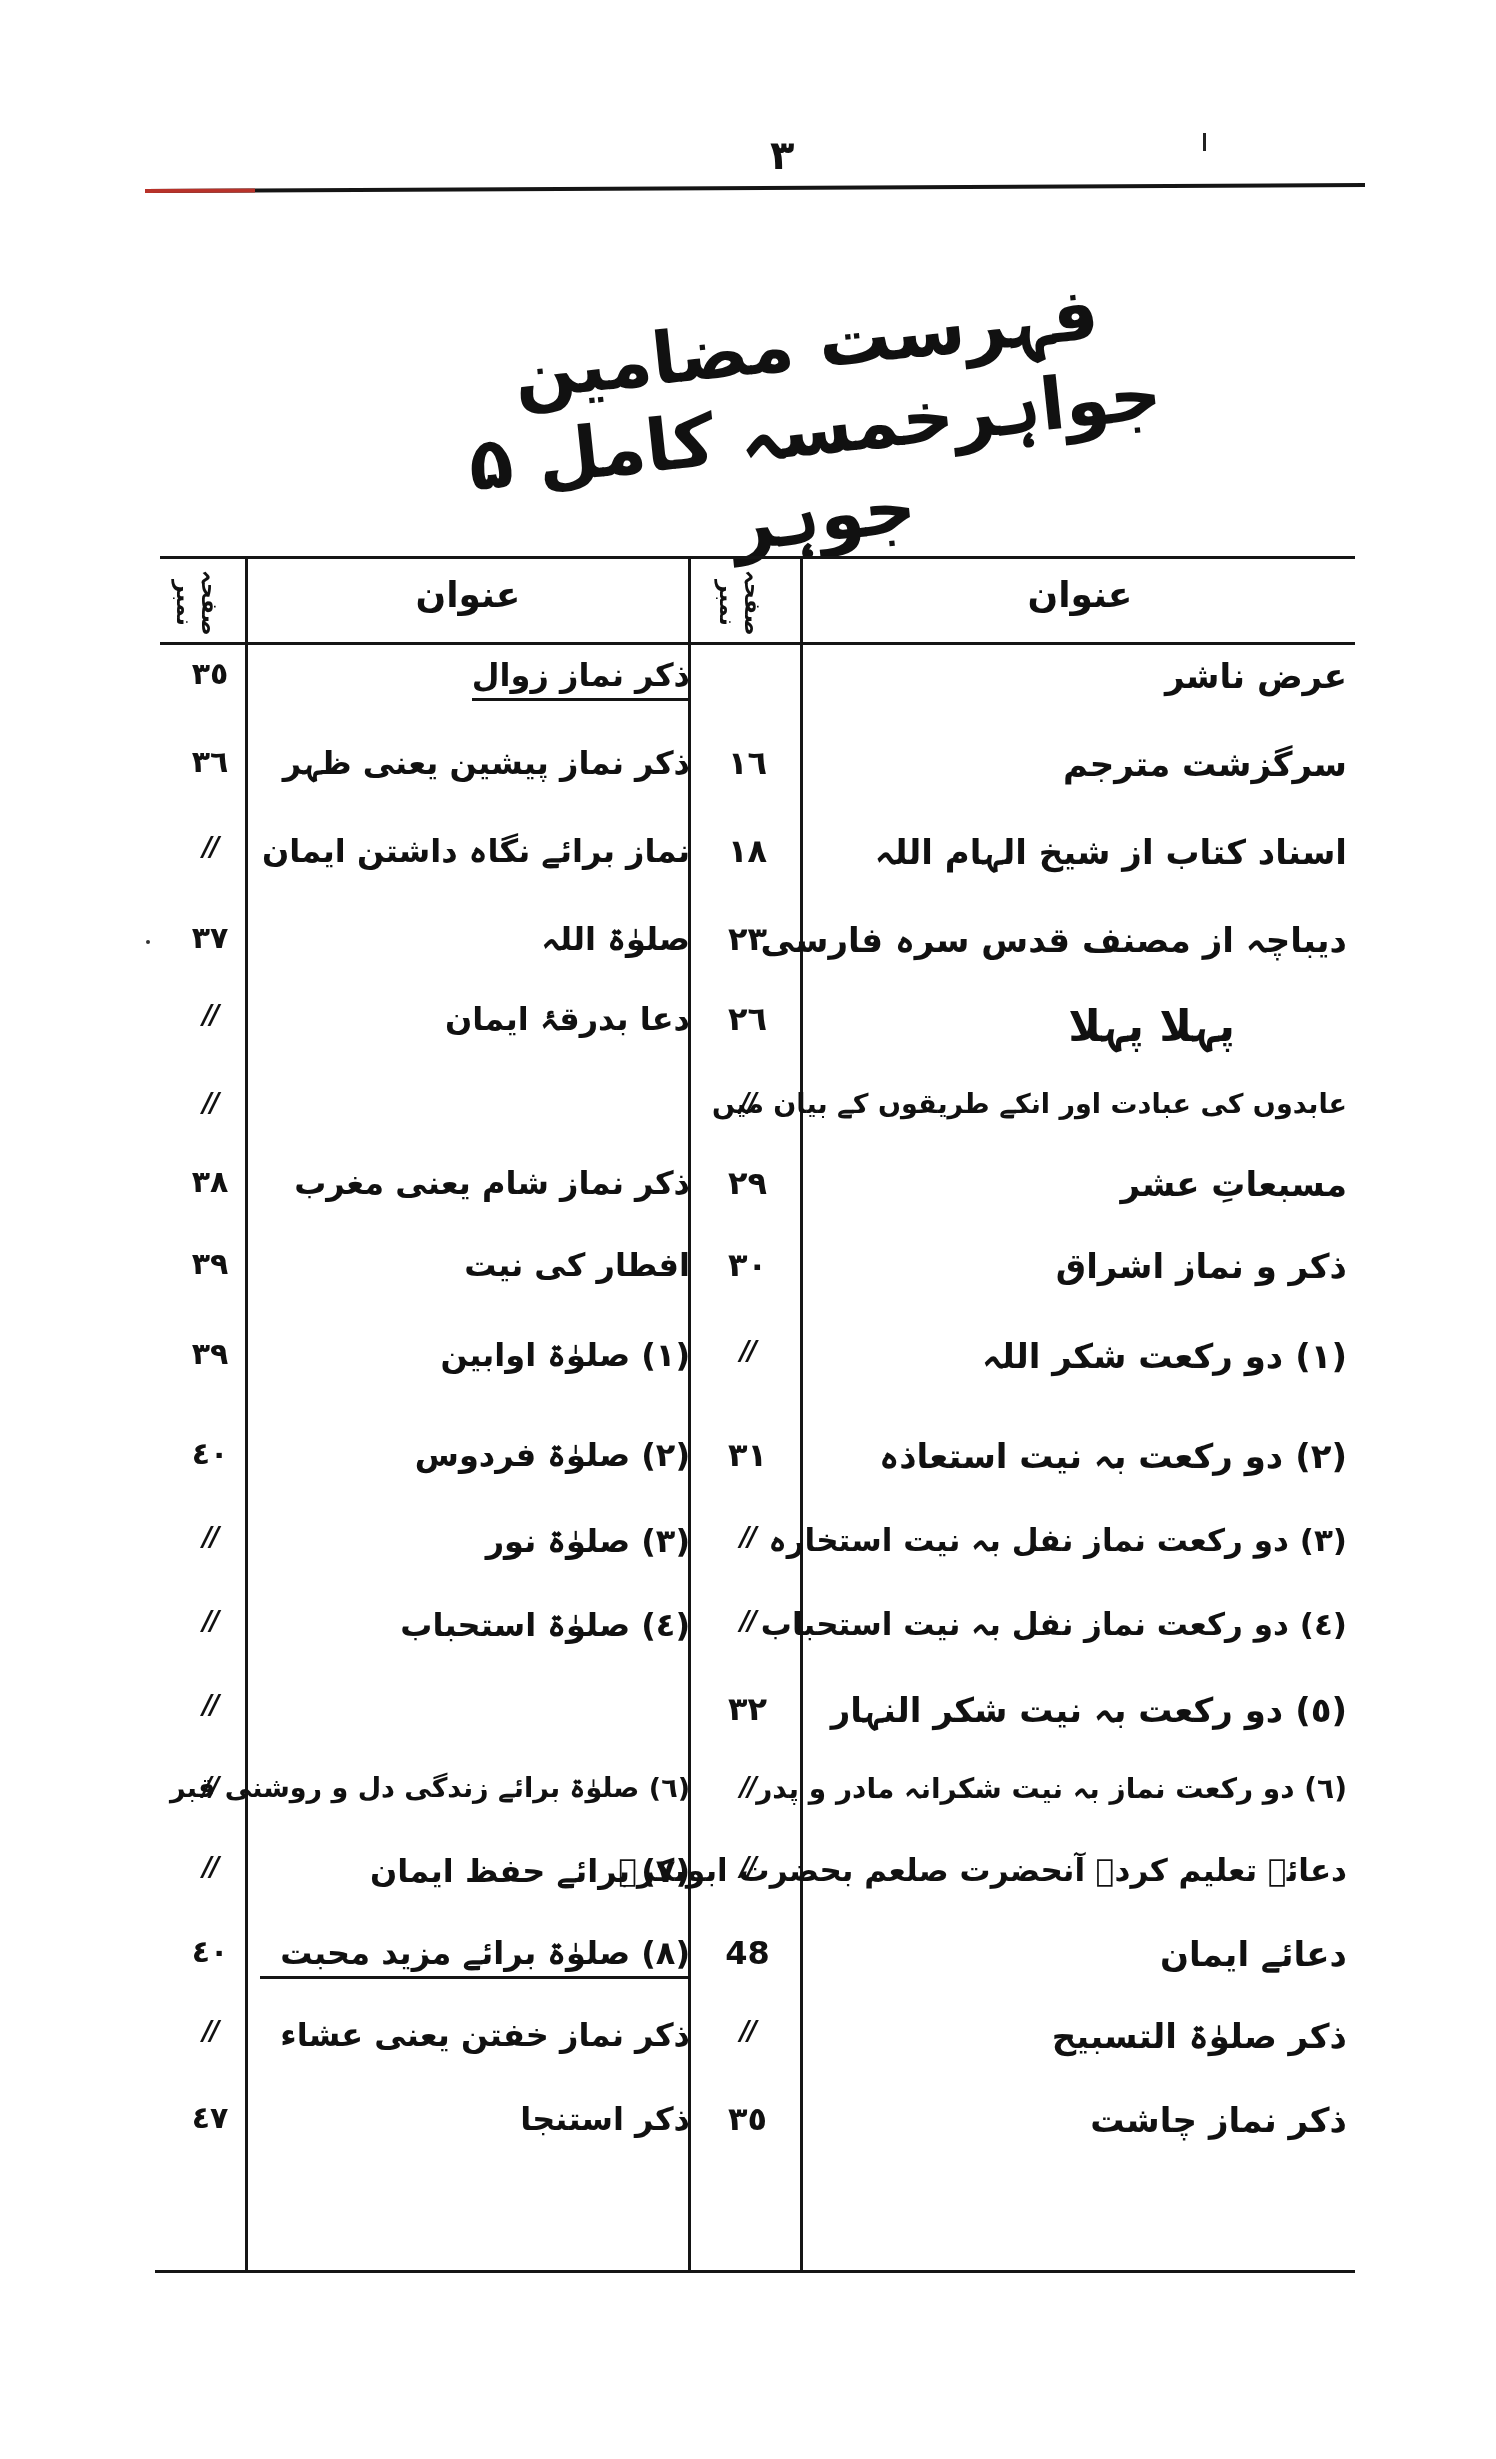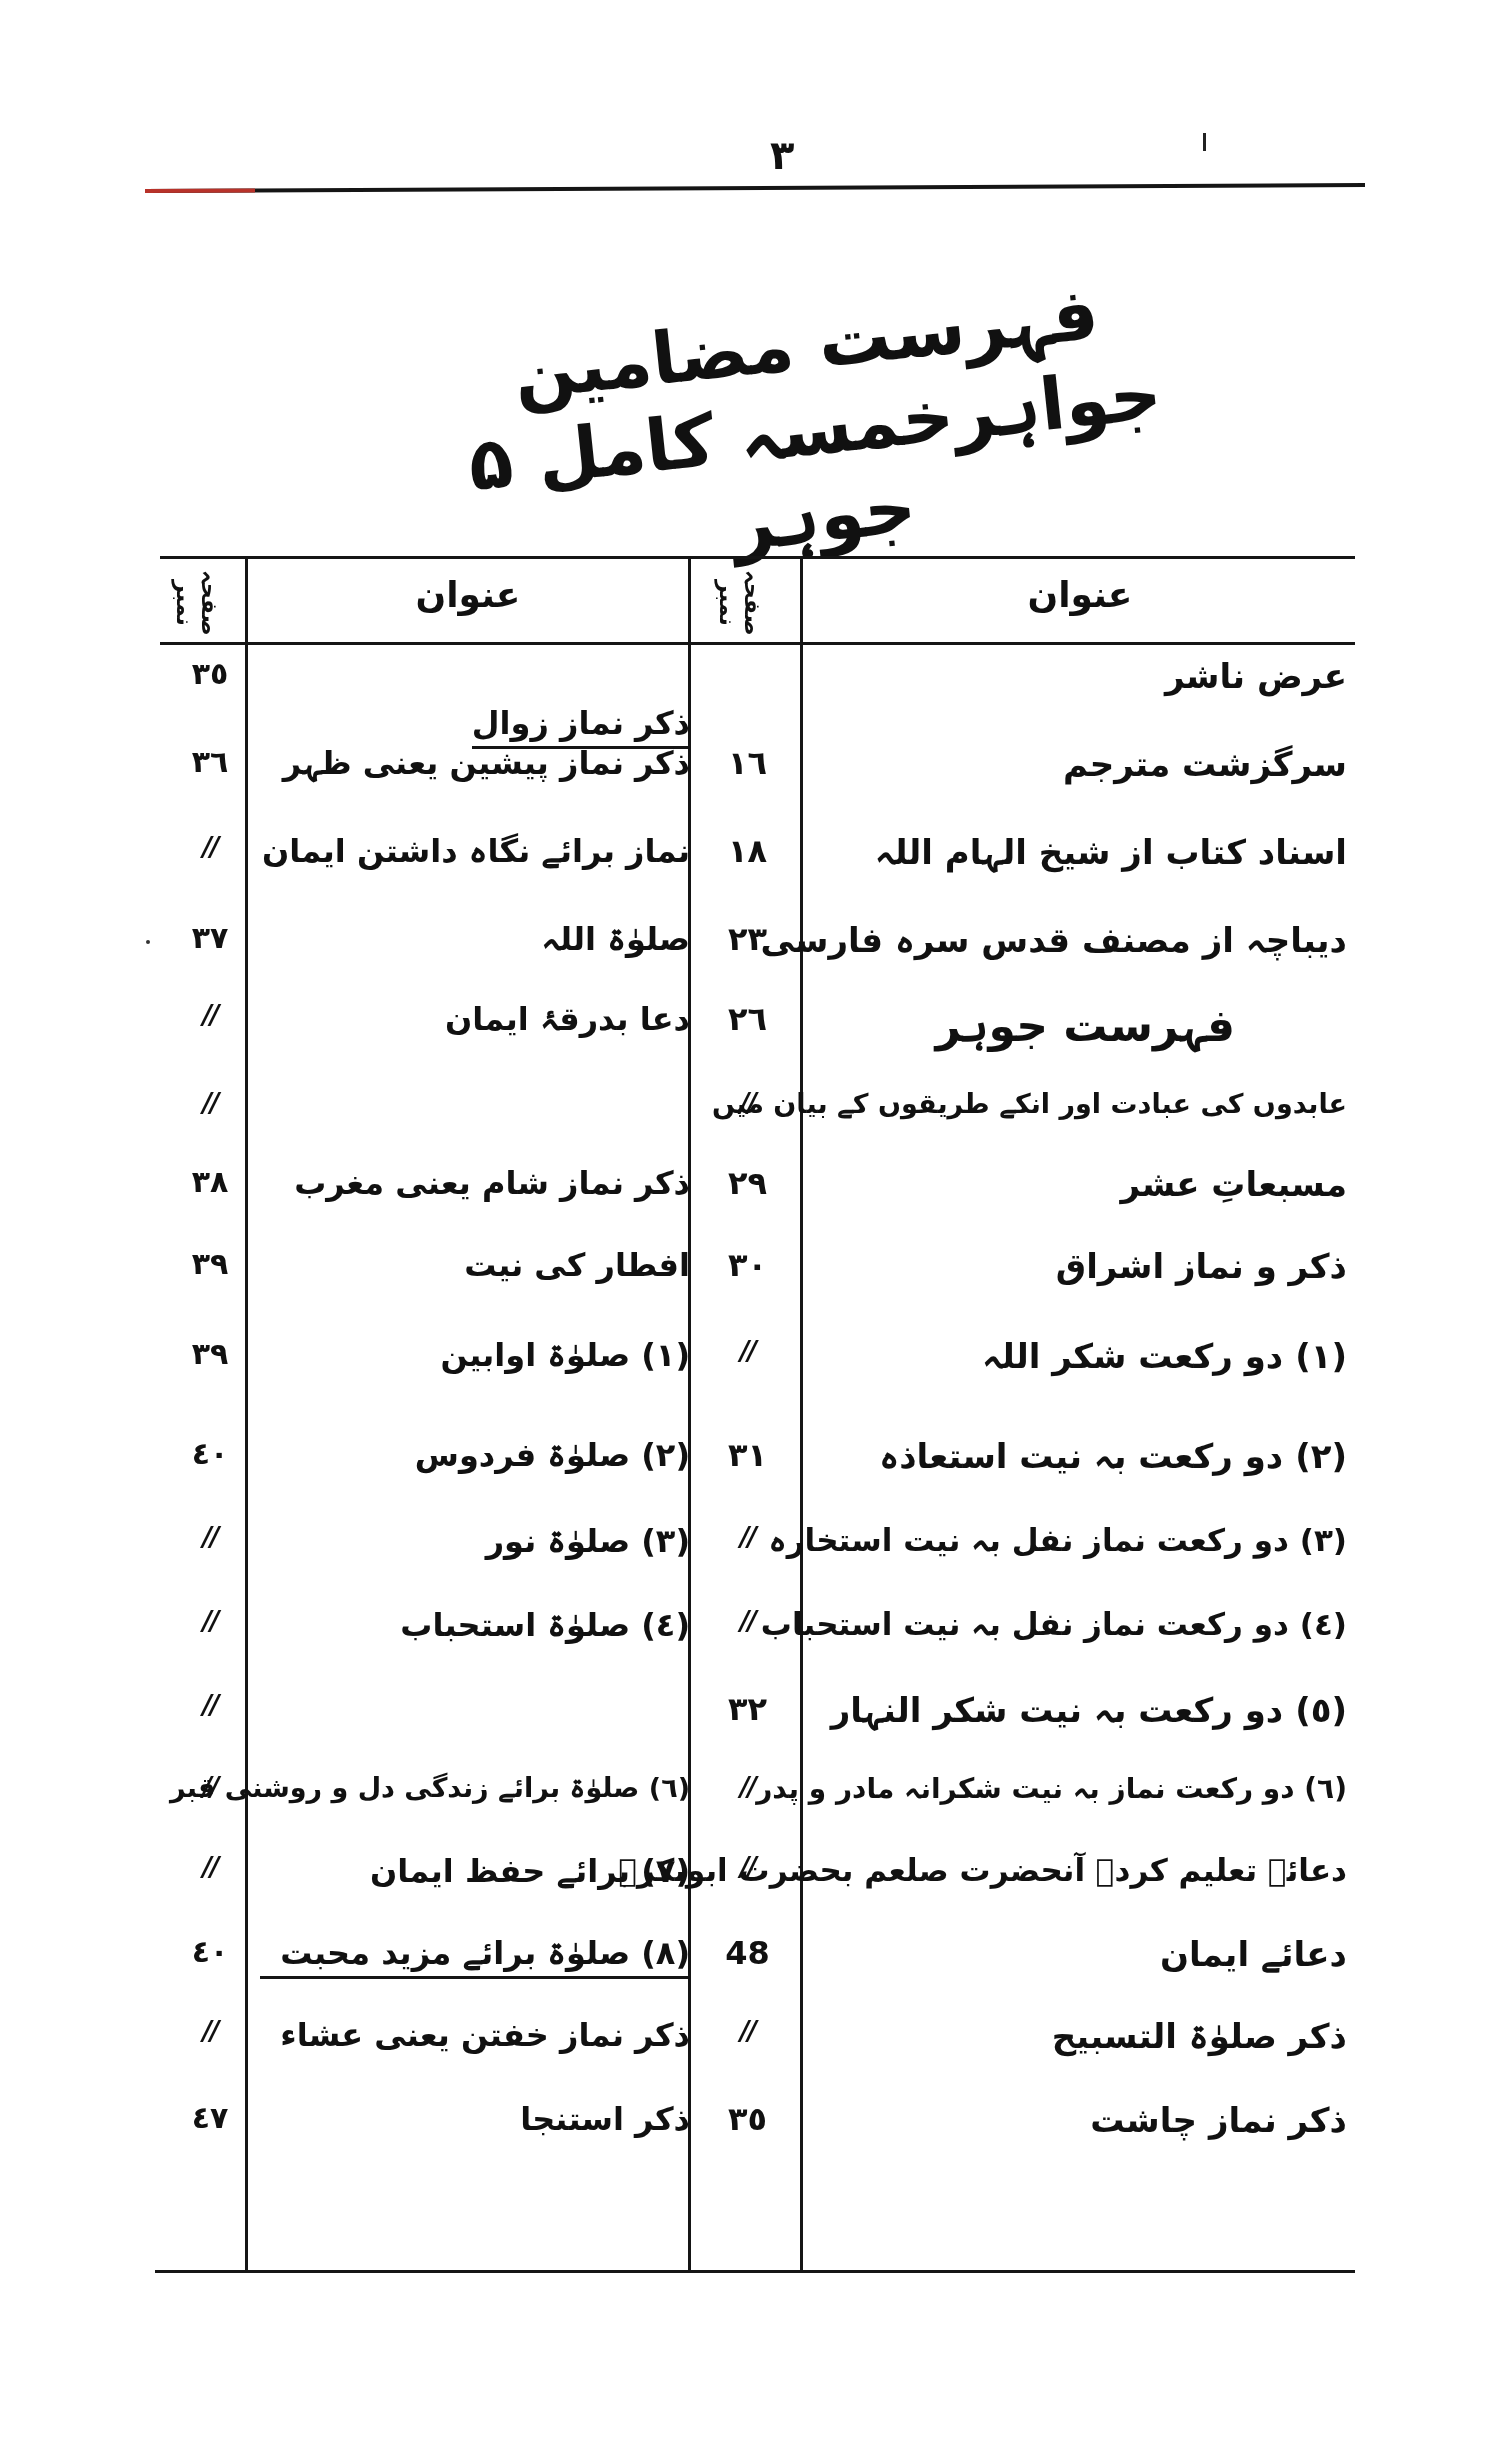--- a/index.html
+++ b/index.html
@@ -192,21 +192,21 @@
 
   <div class="col-header" style="left:645px; width:550px;">عنوان</div>
   <div class="col-header small" style="left:565px; width:40px;">صفحہ نمبر</div>
   <div class="col-header" style="left:90px; width:436px;">عنوان</div>
   <div class="col-header small" style="left:22px; width:40px;">صفحہ نمبر</div>
 
   <div class="rows">
     <div class="row" style="top:0px;">
       <div class="cell-title-right">عرض ناشر</div>
       <div class="cell-page-right"></div>
-      <div class="cell-title-left underline" style="width:auto;margin-top:48px;">ذکر نماز زوال</div>
+      <div class="cell-title-left underline" style="width:auto;">ذکر نماز زوال</div>
       <div class="cell-page-left">٣٥</div>
     </div>
     <div class="row" style="top:88px;">
       <div class="cell-title-right">سرگزشت مترجم</div>
       <div class="cell-page-right">١٦</div>
       <div class="cell-title-left">ذکر نماز پیشین یعنی ظہر</div>
       <div class="cell-page-left">٣٦</div>
     </div>
     <div class="row" style="top:176px;">
       <div class="cell-title-right">اسناد کتاب از شیخ الہام اللہ</div>
@@ -214,21 +214,21 @@
       <div class="cell-title-left">نماز برائے نگاہ داشتن ایمان</div>
       <div class="cell-page-left ditto">//</div>
     </div>
     <div class="row" style="top:264px;">
       <div class="cell-title-right">دیباچہ از مصنف قدس سرہ فارسی</div>
       <div class="cell-page-right">٢٣</div>
       <div class="cell-title-left">صلوٰۃ اللہ</div>
       <div class="cell-page-left">٣٧</div>
     </div>
     <div class="row" style="top:344px;">
-      <div class="cell-title-right heading-big" style="right:120px;">فہرست جوہر</div>
+      <div class="cell-title-right heading-big" style="right:120px;">پہلا پہلا</div>
       <div class="cell-page-right">٢٦</div>
       <div class="cell-title-left">دعا بدرقۂ ایمان</div>
       <div class="cell-page-left ditto">//</div>
     </div>
     <div class="row" style="top:432px;">
       <div class="cell-title-right" style="font-size:27px;">عابدوں کی عبادت اور انکے طریقوں کے بیان میں</div>
       <div class="cell-page-right ditto">//</div>
       <div class="cell-page-left ditto">//</div>
     </div>
     <div class="row" style="top:508px;">

